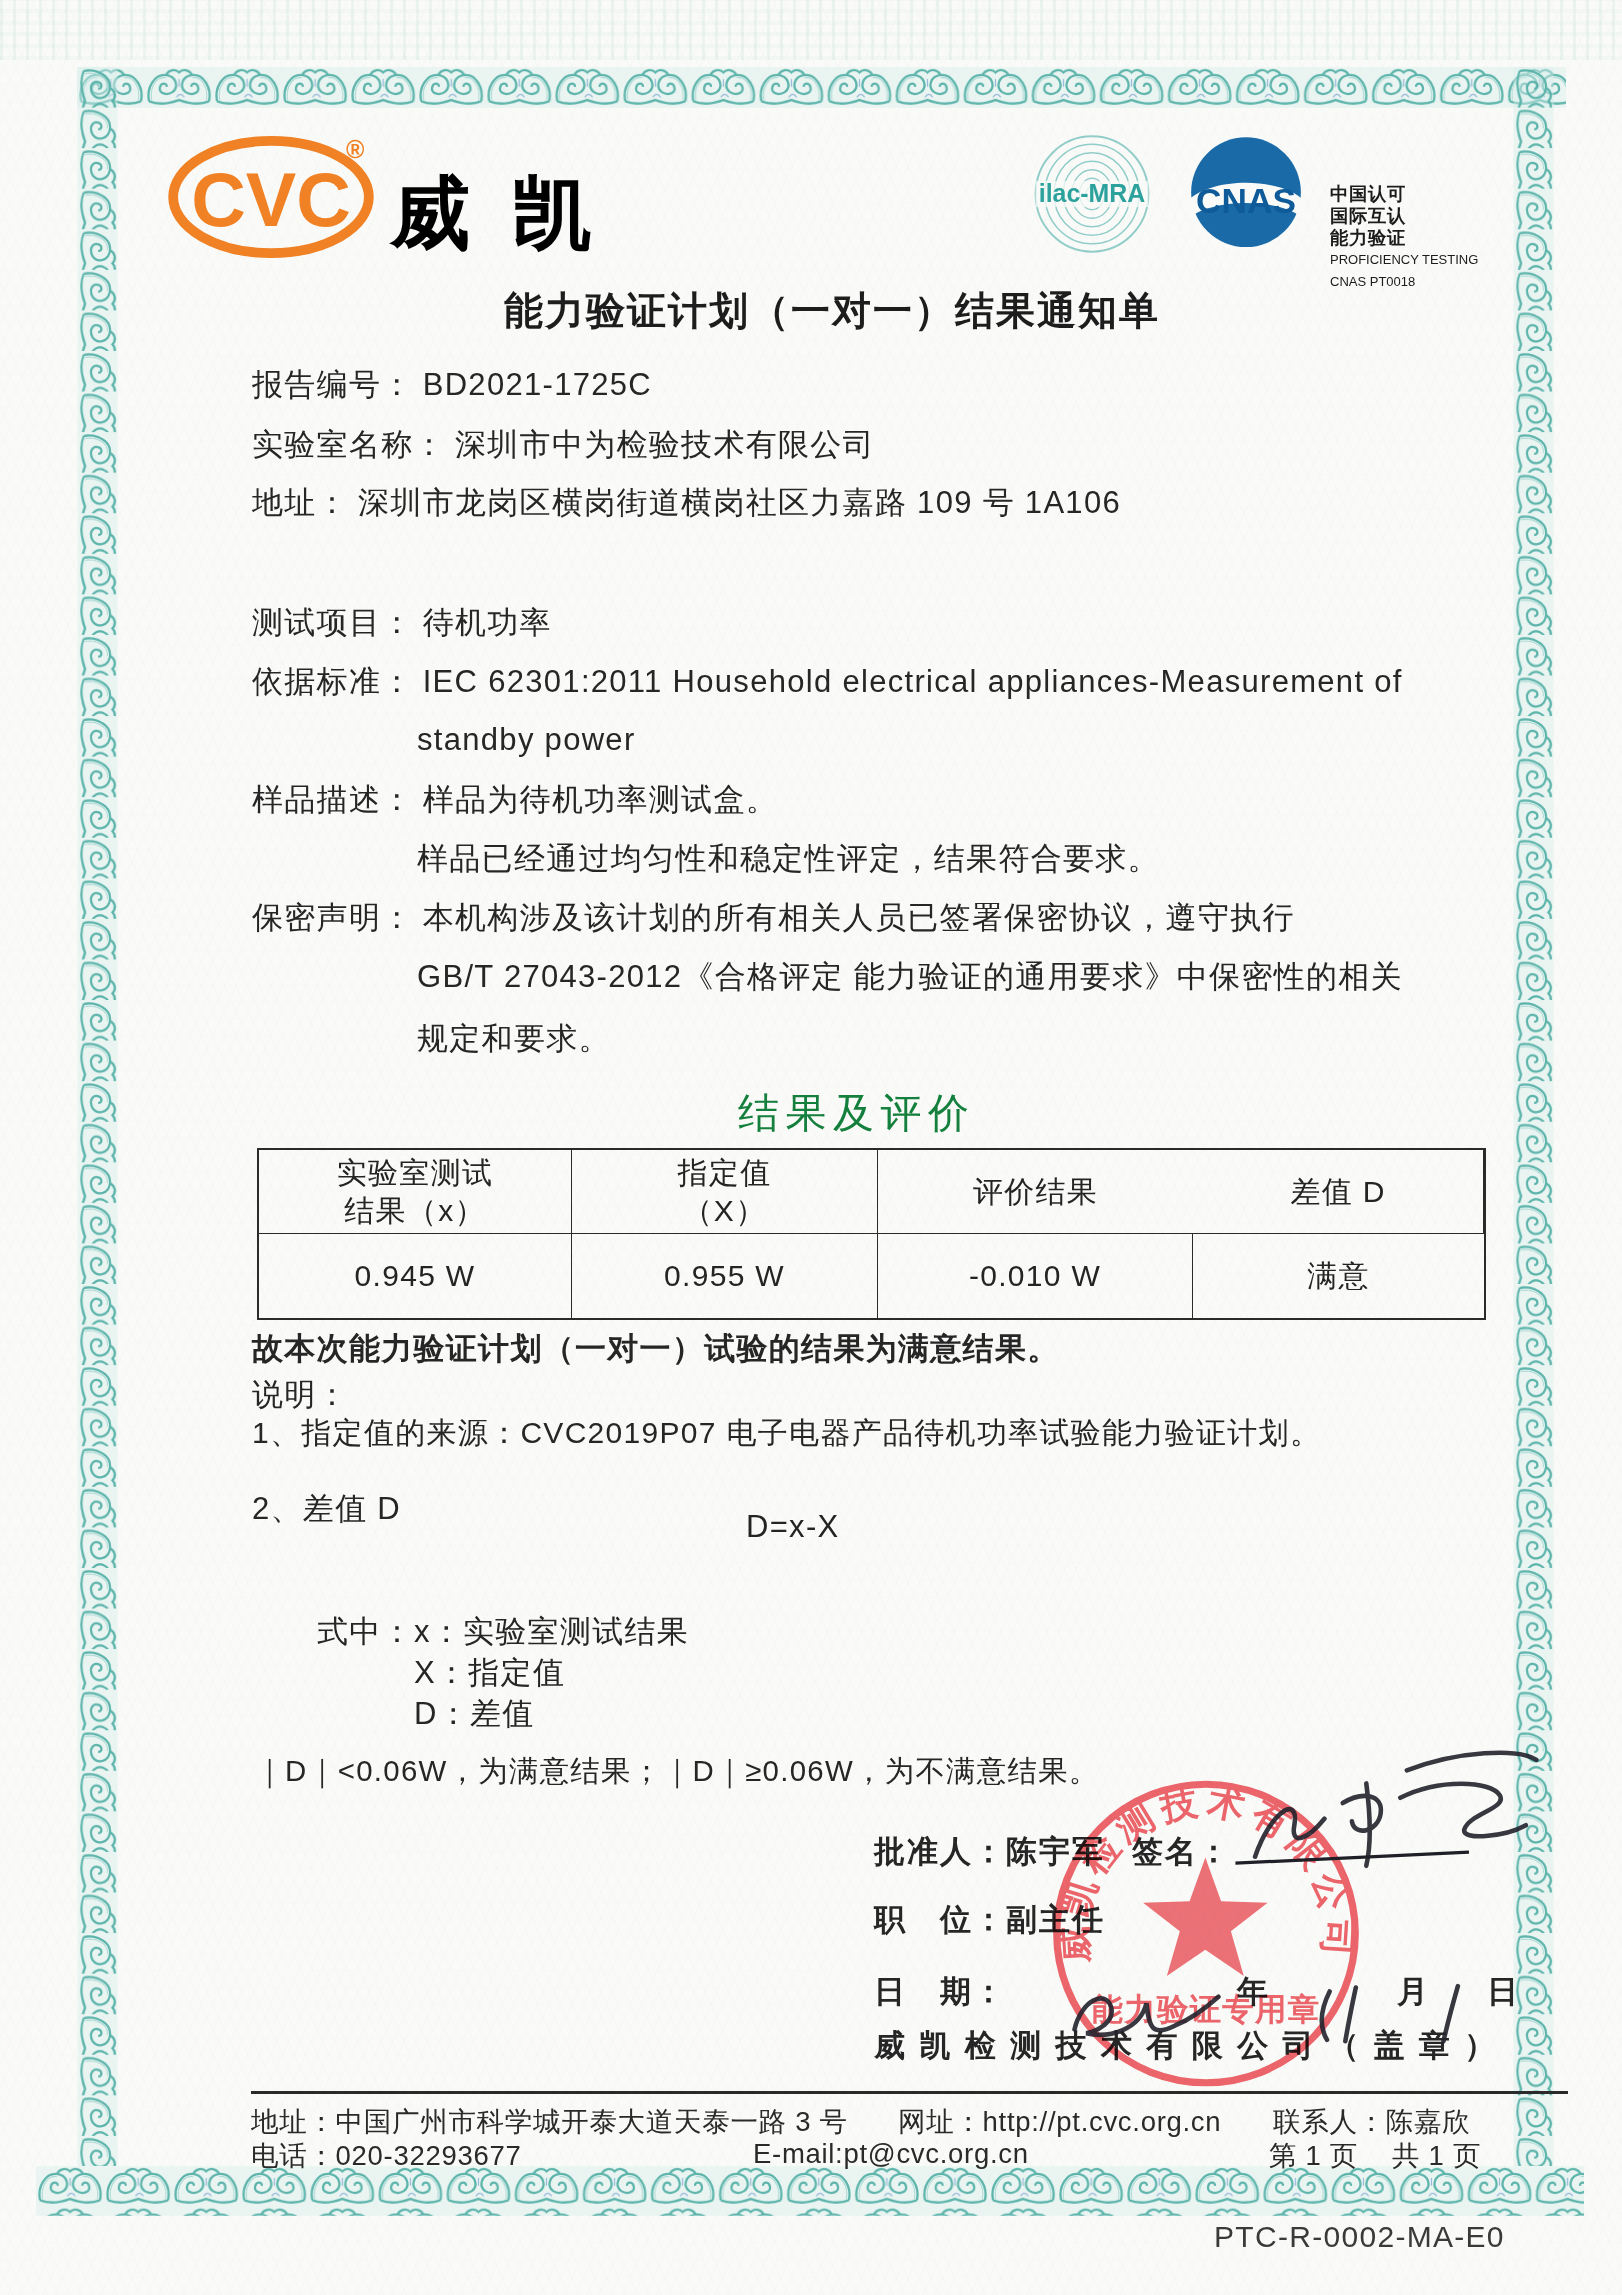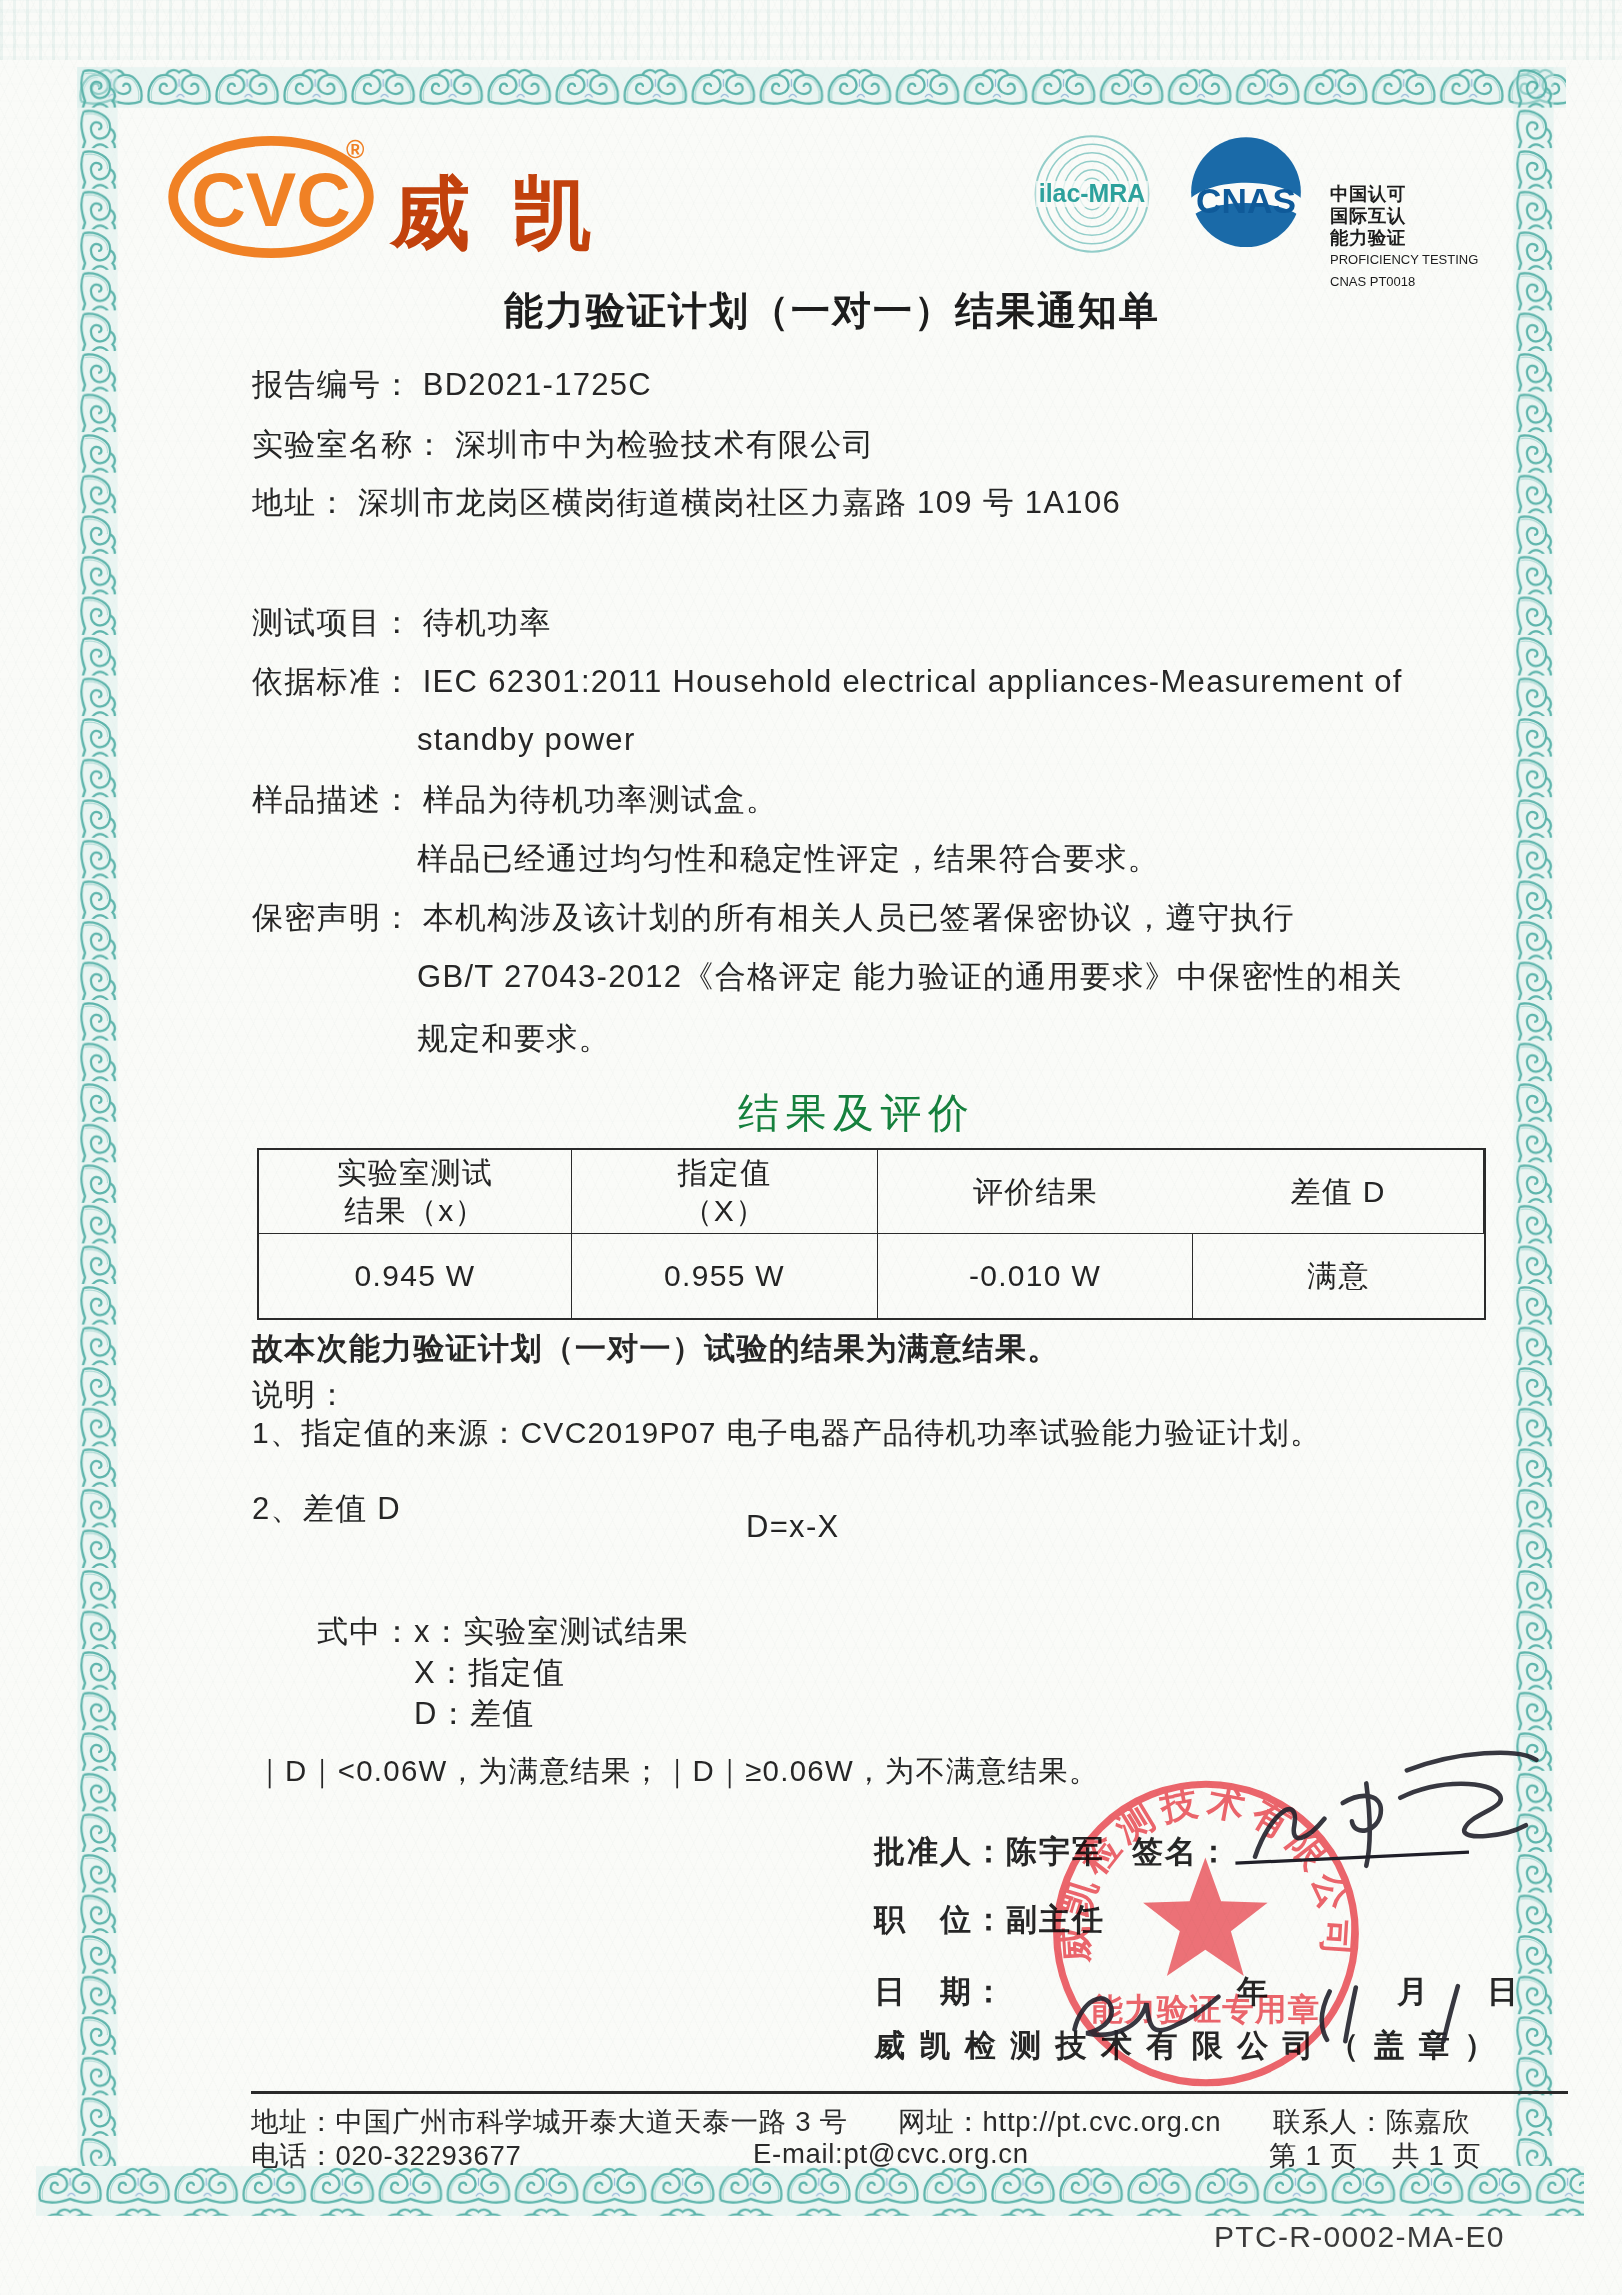--- a/index.html
+++ b/index.html
@@ -27,21 +27,21 @@
         align-items:center;justify-content:center;font-size:30px;letter-spacing:1.3px;line-height:38px;}
   .cell.lastcol{border-right:none;}
   .cell.lastrow{border-bottom:none;}
   .bold{font-weight:bold;}
   .formula{position:absolute;left:746px;top:1509px;font-size:31px;letter-spacing:1.3px;}
   .apr{position:absolute;white-space:nowrap;font-size:31px;letter-spacing:2px;color:#262626;font-weight:bold;}
   .companyline{letter-spacing:14.4px;}
   .footline{position:absolute;left:251px;top:2091px;width:1317px;height:2.6px;background:#2a2a2a;}
   .foot{position:absolute;white-space:nowrap;font-size:27.5px;letter-spacing:0.7px;color:#2a2a2a;}
   .ptc{position:absolute;left:1214px;top:2220px;font-size:30px;letter-spacing:1.3px;color:#3a3a3a;}
-  .cvc-cn{position:absolute;left:390px;top:161px;font-size:80px;font-weight:700;color:#c2410c;letter-spacing:42px;}
+  .cvc-cn{position:absolute;left:390px;top:161px;font-size:80px;font-weight:700;color:#000000;letter-spacing:42px;}
   .reg{position:absolute;left:346px;top:135px;font-size:25px;color:#f08125;font-weight:bold;}
   .accred{position:absolute;left:1330px;top:139px;line-height:22px;margin-top:44px;}
   .accred div{font-size:18.3px;font-weight:600;color:#1c1c1c;letter-spacing:0.7px;}
   .accred div.en{font-weight:400;font-size:13px;letter-spacing:0;}
   svg{position:absolute;overflow:visible;}
   svg text{font-family:"Liberation Sans",sans-serif;}
 </style>
 </head>
 <body>
 

